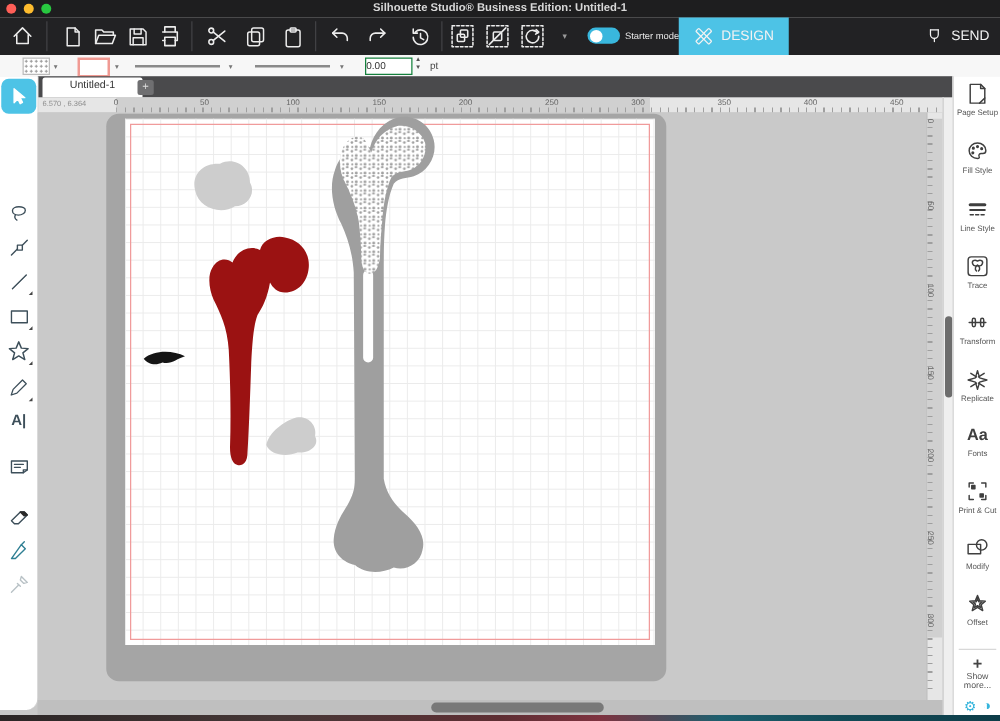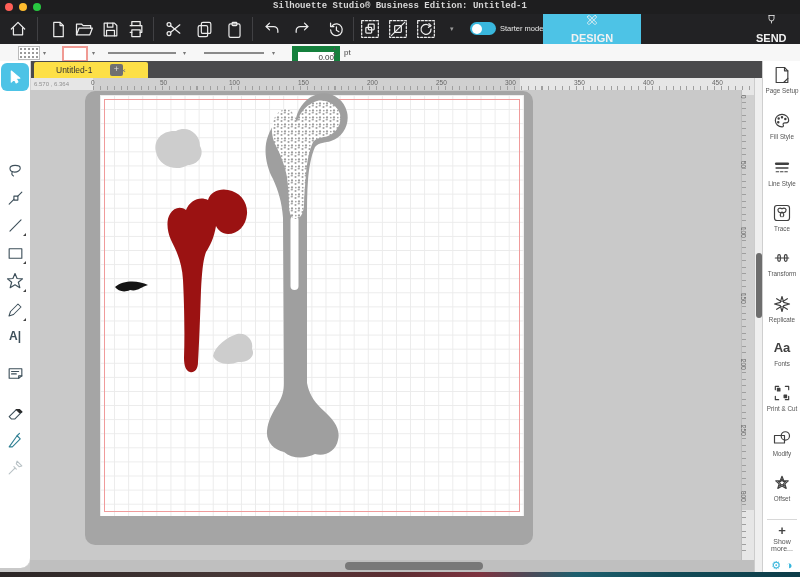--- a/index.html
+++ b/index.html
@@ -5,53 +5,53 @@
   html,body{margin:0;padding:0;background:#333;}
   #app{position:relative;width:800px;height:577px;overflow:hidden;
        font-family:"Liberation Sans",sans-serif;background:#c9c9c9;
        -webkit-font-smoothing:antialiased;}
   
   .titlebar{position:absolute;left:0;top:0;width:800px;height:14px;background:#1e1e1f;}
   .lights{position:absolute;left:5px;top:3px;display:flex;gap:6px;}
   .light{width:8px;height:8px;border-radius:50%;}
   .l-red{background:#ff5f57;} .l-yel{background:#febc2e;} .l-grn{background:#28c840;}
   .wtitle{position:absolute;left:0;right:0;top:1px;text-align:center;color:#d8d8d8;
-          font-size:9px;font-weight:bold;font-family:Liberation Mono, monospace;}
+          font-size:9px;font-weight:bold;}
   
   .toolbar1{position:absolute;left:0;top:14px;width:800px;height:30px;background:#222224;}
   .tb{position:absolute;top:3px;width:24px;height:24px;display:flex;align-items:center;justify-content:center;}
   .tb svg{stroke:#ececec;fill:none;stroke-width:1.5;stroke-linecap:round;stroke-linejoin:round;}
   .sep{position:absolute;top:3px;width:1px;height:24px;background:#414144;}
   .caret-dd{position:absolute;top:11px;color:#9a9a9a;font-size:7px;}
   .toggle-wrap{position:absolute;left:470px;top:8px;display:flex;align-items:center;gap:4px;}
   .toggle{width:26px;height:13px;border-radius:7px;background:#39b7dd;position:relative;}
   .knob{position:absolute;left:2px;top:1.5px;width:10px;height:10px;border-radius:50%;background:#fff;}
   .toggle-label{color:#e8e8e8;font-size:7.5px;}
   .navtab{position:absolute;top:0;height:30px;display:flex;align-items:center;gap:6px;
-          color:#f2f2f2;font-size:11px;font-weight:bold;padding:0 28px;flex-direction:column;}
+          color:#f2f2f2;font-size:11px;font-weight:normal;padding:0 12px;}
   .navtab svg{stroke:#f2f2f2;fill:none;stroke-width:1.6;stroke-linecap:round;stroke-linejoin:round;}
   .nav-design{left:543px;background:#4dc3e6;}
   .nav-library{left:640px;} .nav-send{left:728px;}
   
   .toolbar2{position:absolute;left:0;top:44px;width:800px;height:17px;background:#f7f7f7;
             border-bottom:1px solid #d9d9d9;}
   .q{position:absolute;top:2px;}
   .caret2{color:#777;font-size:6px;position:absolute;top:5px;}
   .sw-fill{left:18px;width:20px;height:12px;border:1px solid #bbb;
      background-image:radial-gradient(#9a9a9a 1px,transparent 1.1px);background-size:4px 4px;background-color:#fff;}
   .sw-line{left:62px;width:22px;height:12px;background:#fff;border:2px solid #f09a93;}
   .lstyle{top:8px;height:1.5px;background:#8a8a8a;}
-  .thickbox{left:292px;width:36px;height:12px;background:#fff;border:6px solid #15803d;
-     font-size:8px;color:#333;text-align:right;line-height:12px;}
+  .thickbox{left:292px;width:36px;height:12px;background:#fff;border:1px solid #15803d;
+     font-size:8px;color:#333;text-align:left;line-height:12px;}
   .spin{left:332px;top:1px;display:flex;flex-direction:column;font-size:5px;color:#555;line-height:6px;}
   .unit{left:344px;top:4px;font-size:8px;color:#444;}
   
   .tabbar{position:absolute;left:30px;top:61px;width:732px;height:17px;background:#4a4a4c;}
-  .doctab{position:absolute;left:4px;top:1px;width:70px;height:16px;background:#fde047;
-     border-radius:2px 2px 0 0;font-size:8.5px;color:#333;display:flex;align-items:center;padding:0 22px;gap:6px;}
+  .doctab{position:absolute;left:4px;top:1px;width:70px;height:16px;background:#ffffff;
+     border-radius:2px 2px 0 0;font-size:8.5px;color:#333;display:flex;align-items:center;padding:0 5px;gap:6px;flex-direction:column;}
   .doctab .x{color:#777;font-size:8px;margin-left:auto;}
   .addtab{position:absolute;left:80px;top:3px;width:13px;height:12px;background:#6f6f71;border-radius:2px;
      color:#ddd;font-size:9px;line-height:11px;text-align:center;}
   
   .hruler{position:absolute;left:30px;top:78px;width:725px;height:12px;background:#e6e6e6;border-bottom:1px solid #bbb;}
   .hr-dark{position:absolute;left:63px;top:0;width:427px;height:12px;background:#d0d0d0;}
   .hr-ticks{position:absolute;left:63px;top:8px;width:660px;height:4px;
      background:repeating-linear-gradient(90deg,#9f9f9f 0 1px,transparent 1px 6.9px);}
   .coords{position:absolute;left:4px;top:3px;font-size:6px;color:#8f8f8f;}
   .hlab{position:absolute;top:1px;font-size:6.5px;color:#666;}

